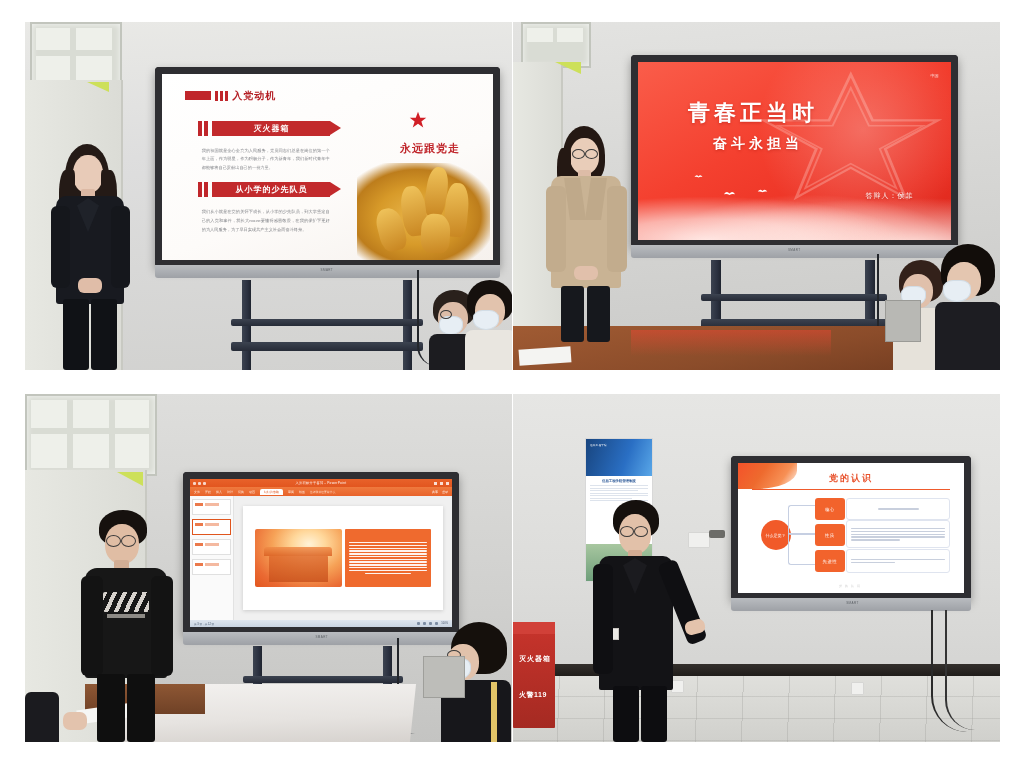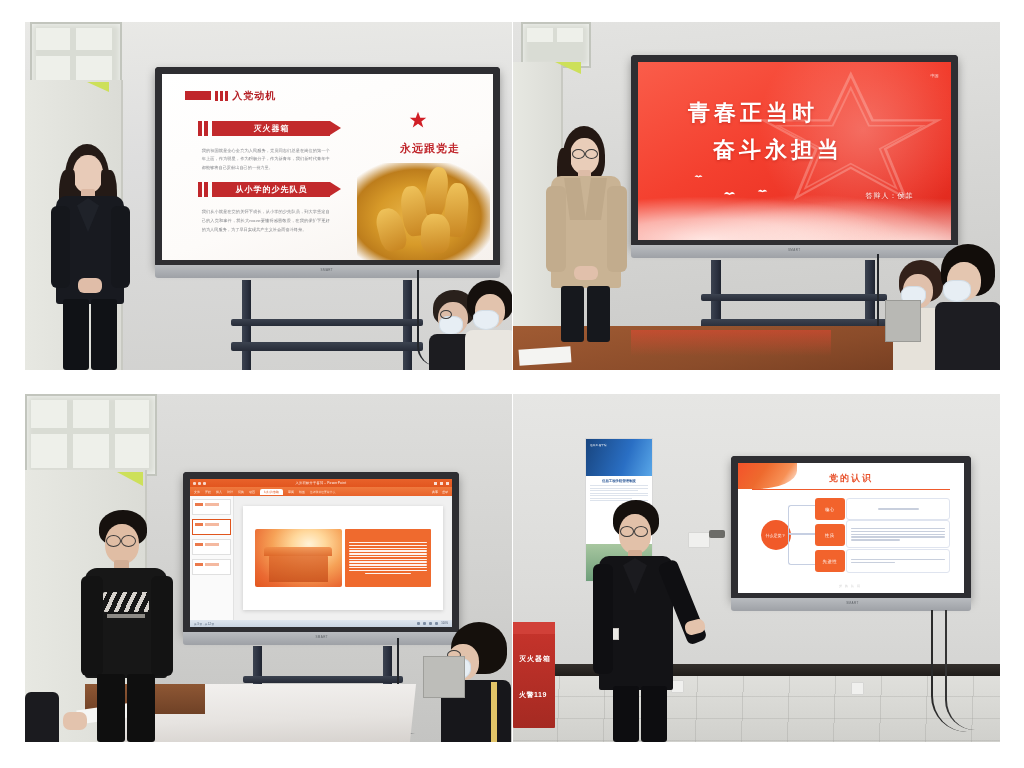--- a/index.html
+++ b/index.html
@@ -75,21 +75,21 @@
       radial-gradient(circle at 72% 38%,rgba(255,255,255,.26) 0%,rgba(255,255,255,0) 42%),
       linear-gradient(152deg,#fa5d4a 0%,#f4402f 42%,#ea2f22 78%,#d8271d 100%);}
   .s2 .star-out{position:absolute;right:3%;top:4%;width:58%;height:76%;opacity:.30;}
   .s2 .clouds{position:absolute;left:0;right:0;bottom:0;height:30%;
     background:radial-gradient(ellipse at 22% 100%,#ffe6e2 0%,rgba(255,230,226,.7) 28%,rgba(255,255,255,0) 58%),
                radial-gradient(ellipse at 55% 118%,#ffd9d2 0%,rgba(255,217,210,.6) 30%,rgba(255,255,255,0) 62%),
                radial-gradient(ellipse at 86% 112%,#ffe8e4 0%,rgba(255,232,228,.55) 26%,rgba(255,255,255,0) 58%);}
   .s2 .ttl1,.s2 .ttl2{position:absolute;color:#fff;font-weight:bold;
     font-family:"Liberation Serif",serif;text-shadow:0 1px 3px rgba(160,20,10,.45);}
   .s2 .ttl1{left:16%;top:20%;font-size:22px;letter-spacing:4px;}
-  .s2 .ttl2{left:24%;top:41%;font-size:22px;letter-spacing:4px;font-family:Liberation Serif, serif;}
+  .s2 .ttl2{left:24%;top:41%;font-size:14px;letter-spacing:4px;font-family:Liberation Serif, serif;}
   .s2 .who{position:absolute;right:12%;bottom:22%;font-size:7px;color:#fff;letter-spacing:1px;
     text-shadow:0 1px 2px rgba(150,20,10,.5);}
   .s2 .corner{position:absolute;right:4%;top:6%;font-size:4px;color:rgba(255,255,255,.85);}
   .bird{position:absolute;width:9px;height:5px;}
 
   
   .ppt{position:absolute;inset:0;background:#fdfdfd;display:flex;flex-direction:column;}
   .ppt-title{height:8px;background:linear-gradient(180deg,#e8622a,#e2561f);
     display:flex;align-items:center;justify-content:center;position:relative;}
   .ppt-title .tt{font-size:3.2px;color:#fff;letter-spacing:.3px;}

